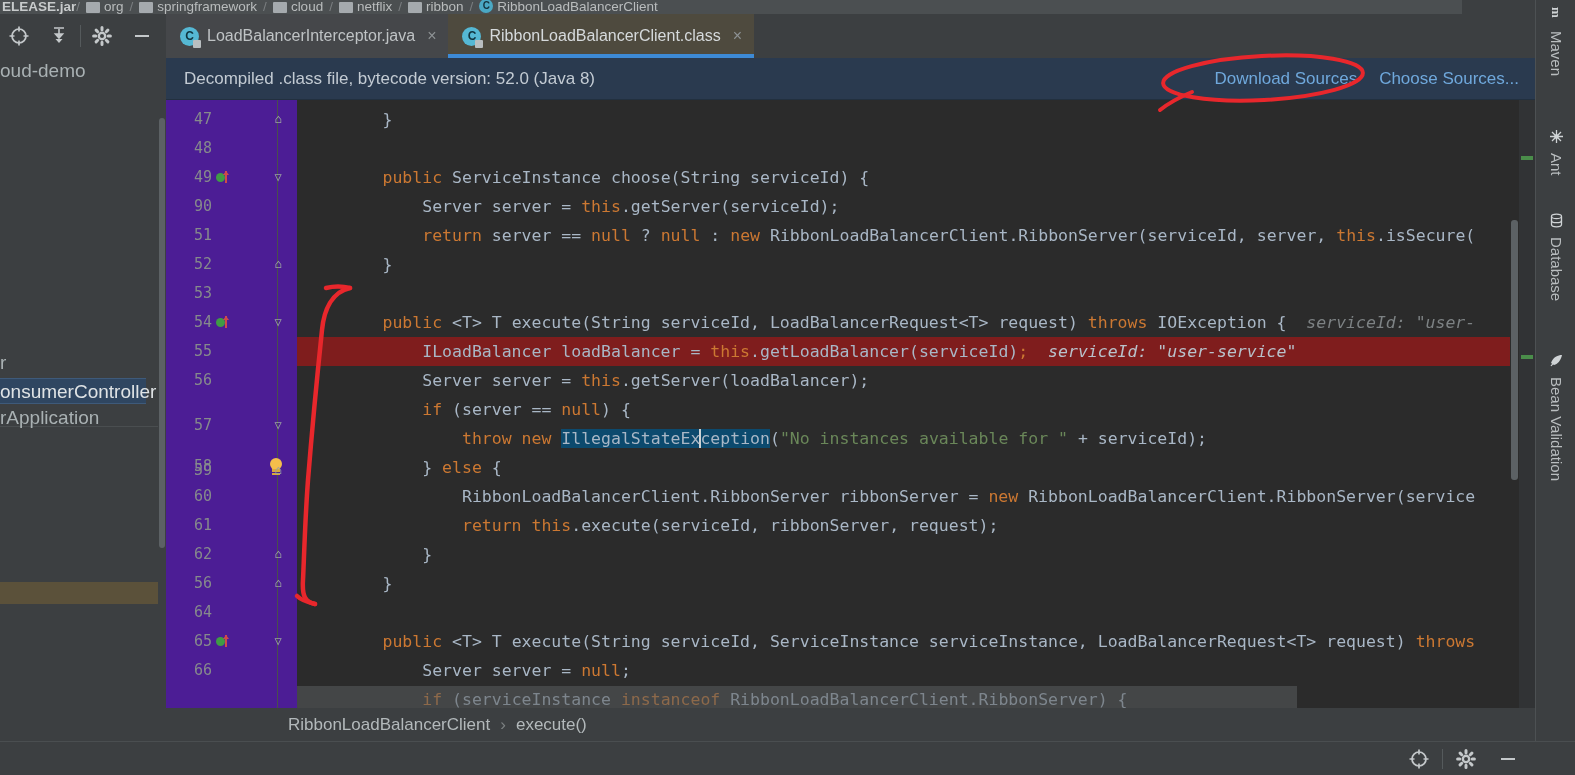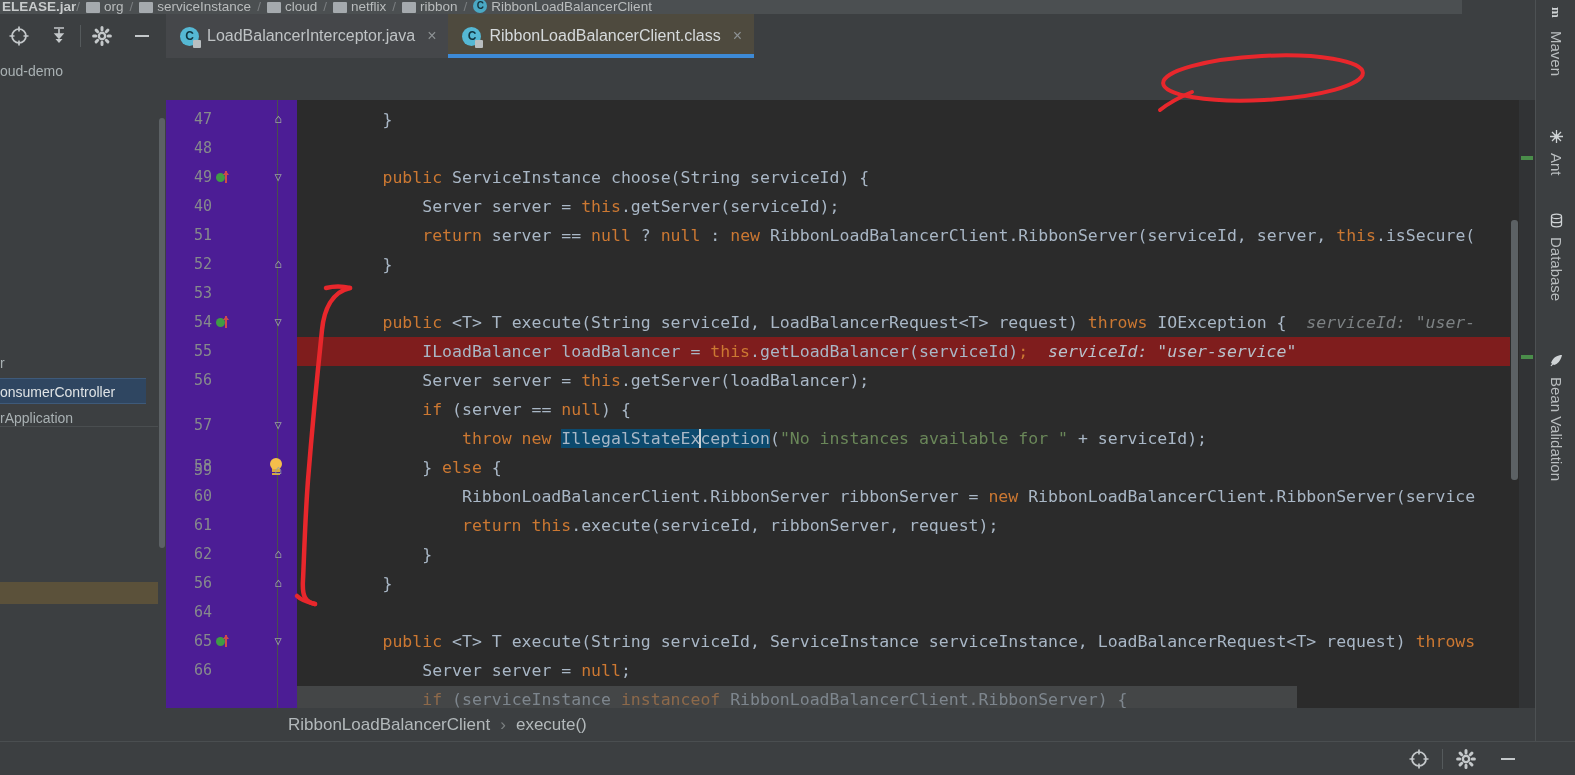--- a/index.html
+++ b/index.html
@@ -41,21 +41,21 @@
     display: flex; align-items: center; gap: 2px; padding-left: 0px;
   }
   .tbtn {
     width: 38px; height: 40px; display: flex; align-items: center;
     justify-content: center; color: #c4c8ca;
   }
   .vsep { width:1px; height:22px; background:#555a5c; }
 
   .lp-tree {
     position: absolute; left: 0; top: 44px; width: 158px; height: 663px;
-    background: #3c3f41; color: #a9b1b3; font-size: 14px;
+    background: #3c3f41; color: #a9b1b3; font-size: 19px;
     overflow: hidden;
   }
   .tr-row { height: 26px; line-height: 26px; padding-left: 0px; white-space: nowrap; }
   .tr-sel { background:#2f4661; color:#dfe3e5; border-top:1px solid #3e5a7a; border-bottom:1px solid #3e5a7a;}
   .lp-scroll {
     position:absolute; left:158px; top:44px; width:8px; height:663px; background:#3c3f41;
   }
   .lp-scroll i {
     display:block; position:absolute; left:1px; top:60px; width:6px; height:430px;
     background:#5c6164; border-radius:3px;
@@ -235,21 +235,21 @@
     <span class="sep">/</span>
 
     <span class="cz">
       <span class="folder-ic"></span>
       <span>org</span>
     </span>
     <span class="sep">/</span>
 
     <span class="cz">
       <span class="folder-ic"></span>
-      <span>serviceInstance</span>
+      <span>springframework</span>
     </span>
     <span class="sep">/</span>
 
     <span class="cz">
       <span class="folder-ic"></span>
       <span>cloud</span>
     </span>
     <span class="sep">/</span>
 
     <span class="cz">
@@ -329,41 +329,48 @@
       <span>LoadBalancerInterceptor.java</span>
       <span class="xclose">×</span>
     </div>
     <div class="tab active">
       <span class="ficon">C</span>
       <span>RibbonLoadBalancerClient.class</span>
       <span class="xclose">×</span>
     </div>
   </div>
 
+  <div class="notifbar">
+    <span>Decompiled .class file, bytecode version: 52.0 (Java 8)</span>
+    <span class="notif-actions">
+      <a href="#">Download Sources</a>
+      <a href="#">Choose Sources...</a>
+    </span>
+  </div>
 
   <div class="editor">
     <div class="gutter">
       <div class="foldline"></div>
     <div class="gline" style="top: 5px;">
           <span class="num">47</span>
           <span class="fold">⌂</span>
         </div>
         <div class="gline" style="top: 34px;">
           <span class="num">48</span>
         </div>
         <div class="gline" style="top: 63px;">
           <span class="num">49</span>
           <span class="runic">
             <span class="dot"></span>
             <span class="arr"></span>
           </span>
           <span class="fold">▽</span>
         </div>
         <div class="gline" style="top: 92px;">
-          <span class="num">40</span>
+          <span class="num">90</span>
         </div>
         <div class="gline" style="top: 121px;">
           <span class="num">51</span>
         </div>
         <div class="gline" style="top: 150px;">
           <span class="num">52</span>
           <span class="fold">⌂</span>
         </div>
         <div class="gline" style="top: 179px;">
           <span class="num">53</span>

